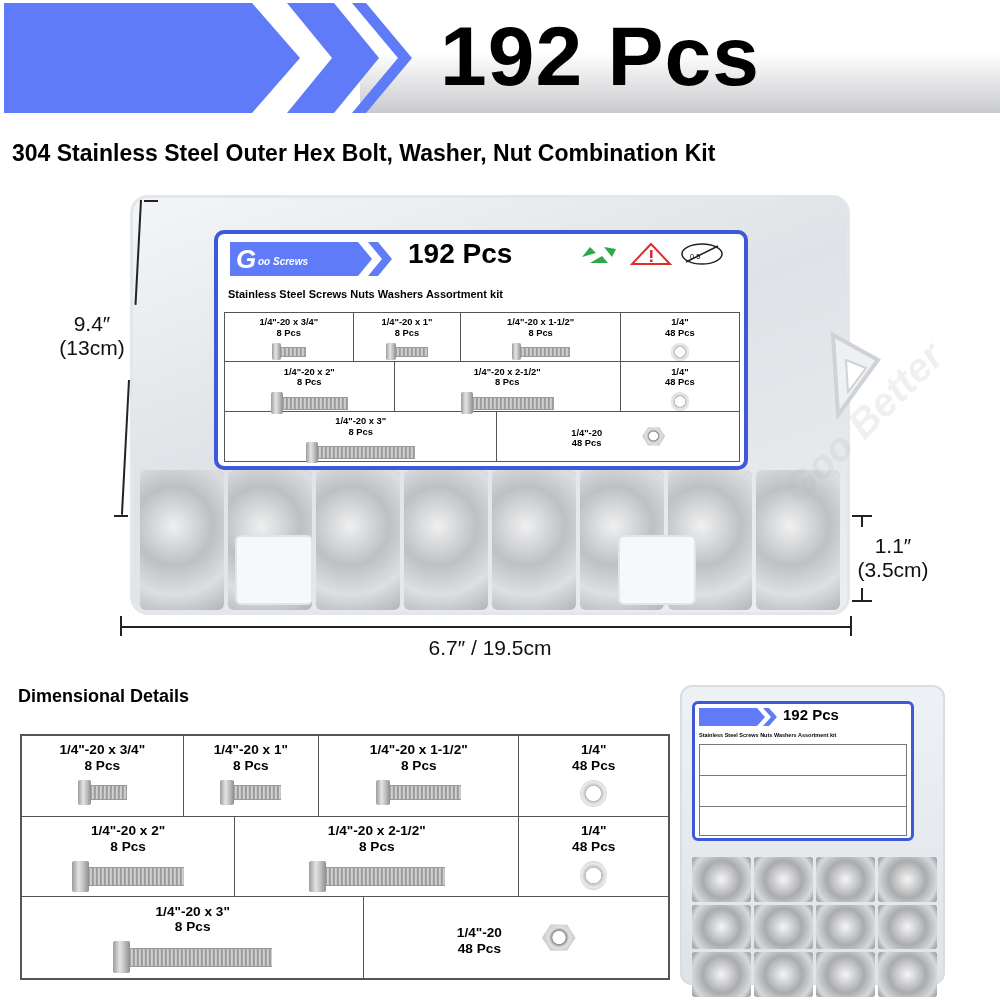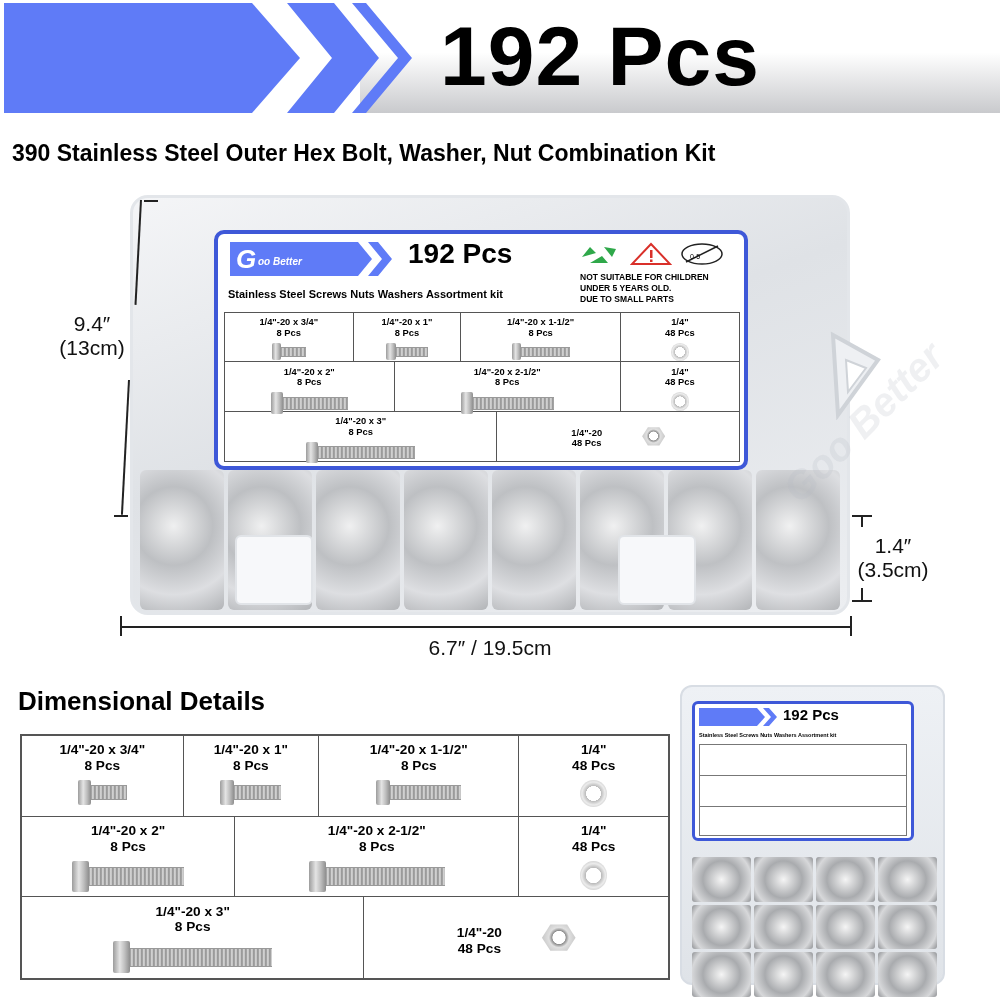--- a/index.html
+++ b/index.html
@@ -47,21 +47,21 @@
     border-top: 1px solid #999; border-bottom: 1px solid #999; }
   .washer { border-radius: 50%; background: radial-gradient(circle, #fff 0%, #fff 38%, #bcbcbc 40%, #ececec 60%, #a5a5a5 100%); }
   .nut { clip-path: polygon(25% 5%, 75% 5%, 100% 50%, 75% 95%, 25% 95%, 0% 50%);
     background: radial-gradient(circle, #fff 0%, #fff 28%, #8e8e8e 31%, #e0e0e0 45%, #b5b5b5 100%); }
 
   
   .dim-line { position: absolute; background: #222; }
   .dim-text { position: absolute; font-size: 21px; text-align: center; line-height: 24px; color: #111; }
 
   
-  .dd-title { position: absolute; left: 18px; top: 686px; font-size: 26px; font-weight: bold; }
+  .dd-title { position: absolute; left: 18px; top: 686px; font-size: 18px; font-weight: bold; }
   .dd-grid { position: absolute; left: 20px; top: 734px; width: 650px; height: 246px; border: 2px solid #555; }
 
   
   .mini { position: absolute; left: 680px; top: 660px; width: 265px; height: 330px; }
   .mini-box { position: absolute; left: 0; top: 25px; width: 265px; height: 300px; border-radius: 12px; background: linear-gradient(#eef1f5, #dfe3e8); border: 2px solid #d8dde4; }
   .mini-card { position: absolute; left: 10px; top: 14px; width: 222px; height: 140px; background: #fff; border: 3px solid #3e58d8; border-radius: 6px; }
   .mini-parts { position: absolute; left: 10px; top: 170px; width: 245px; height: 140px; display: grid; grid-template-columns: repeat(4, 1fr); gap: 3px; }
   .mini-parts div { background: radial-gradient(circle, #f5f5f5 0%, #a9abae 50%, #d7d8da 80%, #8f9194 100%); border-radius: 3px; }
 
   .watermark { position: absolute; color: rgba(180,185,195,0.22); font-size: 40px; font-weight: bold; transform: rotate(-45deg); font-style: italic; }
@@ -71,21 +71,21 @@
 
 <div class="banner">
   <div class="banner-grad"></div>
   <svg class="banner-arrow" width="420" height="110">
     <polygon points="0,0 248,0 296,55 248,110 0,110" fill="#5f7bf7"></polygon>
     <polygon points="283,0 330,0 375,55 330,110 283,110 328,55" fill="#5f7bf7"></polygon>
     <polygon points="348,0 362,0 408,55 362,110 348,110 394,55" fill="#5f7bf7"></polygon>
   </svg>
   <div class="banner-title">192 Pcs</div>
 </div>
-<div class="subtitle">390 Stainless Steel Outer Hex Bolt, Washer, Nut Combination Kit</div>
+<div class="subtitle">304 Stainless Steel Outer Hex Bolt, Washer, Nut Combination Kit</div>
 
 <div class="box"></div>
 <svg class="hanger" viewBox="0 0 60 90">
   <path d="M5 5 L50 30 L10 85 Z" fill="#eef0f3" stroke="#cfd3d8" stroke-width="4"></path>
   <path d="M18 30 L38 38 L20 62 Z" fill="#fff" stroke="#cfd3d8" stroke-width="2"></path>
 </svg>
 <div class="compartments">
   <div class="comp"></div>
   <div class="comp"></div>
   <div class="comp"></div>
@@ -99,43 +99,38 @@
 <div class="latch" style="left:618px;"></div>
 
 <div class="watermark" style="left:760px; top:400px;">Goo Better</div>
 
 <div class="card">
   <svg class="card-logo" viewBox="0 0 170 34">
     <polygon points="0,0 128,0 142,17 128,34 0,34" fill="#5f7bf7"></polygon>
     <polygon points="138,0 148,0 162,17 148,34 138,34 152,17" fill="#5f7bf7"></polygon>
   </svg>
   <div class="card-logo-text">G</div>
-  <div class="card-logo-sub">oo Better</div>
+  <div class="card-logo-sub">oo Screws</div>
   <div class="card-pcs">192 Pcs</div>
   <div class="card-icons">
     <svg width="44" height="22" viewBox="0 0 44 22">
       <path d="M4 14 L12 4 L18 10 Z M26 4 L38 6 L34 14 Z M12 20 L30 20 L24 13 Z" fill="#2fa84a"></path>
     </svg>
     <svg width="42" height="24" viewBox="0 0 42 24">
       <polygon points="21,2 40,22 2,22" fill="none" stroke="#d9302a" stroke-width="2"></polygon>
       <rect x="20" y="8" width="2.5" height="8" fill="#d9302a"></rect>
         <rect x="20" y="17.5" width="2.5" height="2.5" fill="#d9302a"></rect>
     </svg>
     <svg width="44" height="24" viewBox="0 0 44 24">
       <ellipse cx="22" cy="12" rx="20" ry="10" fill="none" stroke="#222" stroke-width="1.5"></ellipse>
       <line x1="6" y1="20" x2="38" y2="4" stroke="#222" stroke-width="1.5"></line>
       <text x="10" y="17" font-size="7" font-family="Liberation Sans, sans-serif">0-5</text>
     </svg>
   </div>
   <div class="card-kit">Stainless Steel Screws Nuts Washers Assortment kit</div>
-  <div class="card-warn">
-    <div>NOT SUITABLE FOR CHILDREN</div>
-    <div>UNDER 5 YEARS OLD.</div>
-    <div>DUE TO SMALL PARTS</div>
-  </div>
   <div class="card-grid" id="card-grid">
       <div class="grid-row" style="height: 33.3333%;">
         <div class="cell" style="width: 25%;">
           <div class="lbl" style="font-size: 9.36px; padding-top: 4.32px;">
             <div>1/4"-20 x 3/4"</div>
             <div>8 Pcs</div>
           </div>
           <div class="bolt" style="margin-top: 4.32px;">
             <div class="head" style="width: 9.504px; height: 17.28px;"></div>
             <div class="shaft" style="width: 24.3px; height: 10.368px;"></div>
@@ -227,21 +222,21 @@
 <div class="dim-text" style="left:42px; top:312px; width:100px;">
   <div>9.4″</div>
   <div>(13cm)</div>
 </div>
 
 <div class="dim-line" style="left:852px; top:515px; width:20px; height:2px;"></div>
 <div class="dim-line" style="left:861px; top:515px; width:2px; height:12px;"></div>
 <div class="dim-line" style="left:861px; top:588px; width:2px; height:12px;"></div>
 <div class="dim-line" style="left:852px; top:600px; width:20px; height:2px;"></div>
 <div class="dim-text" style="left:838px; top:534px; width:110px;">
-  <div>1.4″</div>
+  <div>1.1″</div>
   <div>(3.5cm)</div>
 </div>
 
 <div class="dim-line" style="left:120px; top:616px; width:2px; height:20px;"></div>
 <div class="dim-line" style="left:120px; top:626px; width:732px; height:2px;"></div>
 <div class="dim-line" style="left:850px; top:616px; width:2px; height:20px;"></div>
 <div class="dim-text" style="left:380px; top:636px; width:220px;">6.7″ / 19.5cm</div>
 
 <div class="dd-title">Dimensional Details</div>
 <div class="dd-grid" id="dd-grid">

